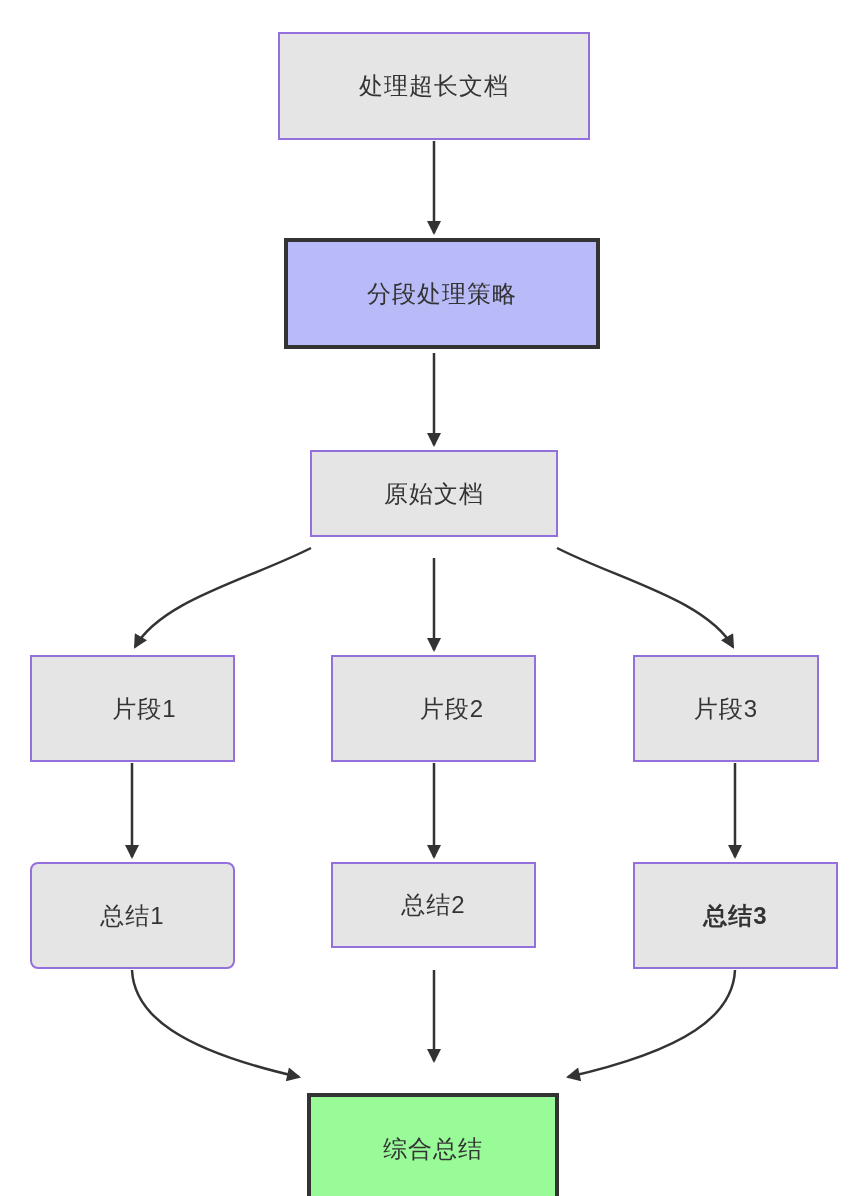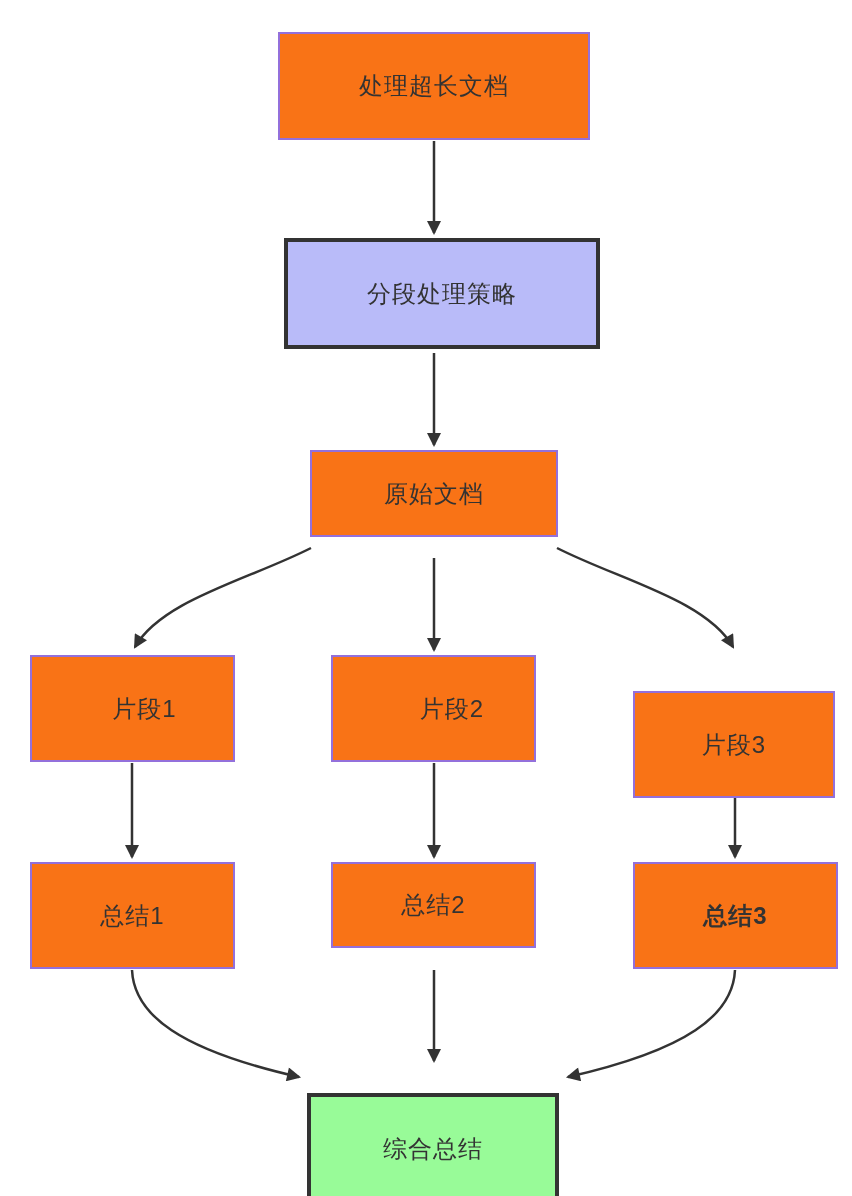--- a/index.html
+++ b/index.html
@@ -22,41 +22,41 @@
     height: 1196px;
   }
   .node {
     position: absolute;
     box-sizing: border-box;
     display: flex;
     align-items: center;
     justify-content: center;
     font-size: 24px;
     color: #333333;
-    background: #f97316;
+    background: #e5e5e5;
     border: 2px solid #9370DB;
     text-align: center;
     letter-spacing: 1px;
   }
   .node.highlight {
     background: #b9bbf9;
     border: 4px solid #333333;
   }
   .node.success {
     background: #98FB98;
     border: 4px solid #333333;
   }
   
   #node-A  { left: 278px; top: 32px;   width: 312px; height: 108px; }
   #node-B  { left: 276px; top: 238px;  width: 316px; height: 111px; margin-left: 8px; }
   #node-C  { left: 310px; top: 450px;  width: 248px; height: 87px; }
   #node-D1 { left: 30px;  top: 655px;  width: 205px; height: 107px; padding-left: 24px; }
   #node-D2 { left: 331px; top: 655px;  width: 205px; height: 107px; padding-left: 37px; }
-  #node-D3 { left: 633px; top: 655px;  width: 202px; height: 107px; margin-top: 36px; }
-  #node-E1 { left: 30px;  top: 862px;  width: 205px; height: 107px; }
+  #node-D3 { left: 633px; top: 655px;  width: 186px; height: 107px; }
+  #node-E1 { left: 30px;  top: 862px;  width: 205px; height: 107px; border-radius: 8px; }
   #node-E2 { left: 331px; top: 862px;  width: 205px; height: 86px; }
   #node-E3 { left: 633px; top: 862px;  width: 205px; height: 107px; font-weight: bold; }
   #node-F  { left: 307px; top: 1066px; width: 252px; height: 112px; margin-top: 27px; }
 </style>
 </head>
 <body>
 
 <div class="canvas">
 
   <svg class="edges" viewBox="0 0 852 1196" xmlns="http://www.w3.org/2000/svg">

